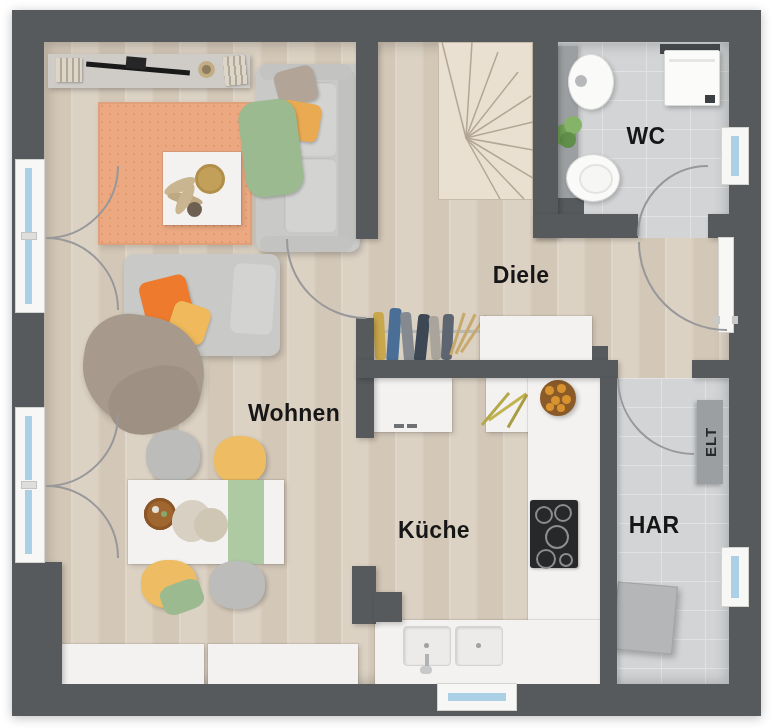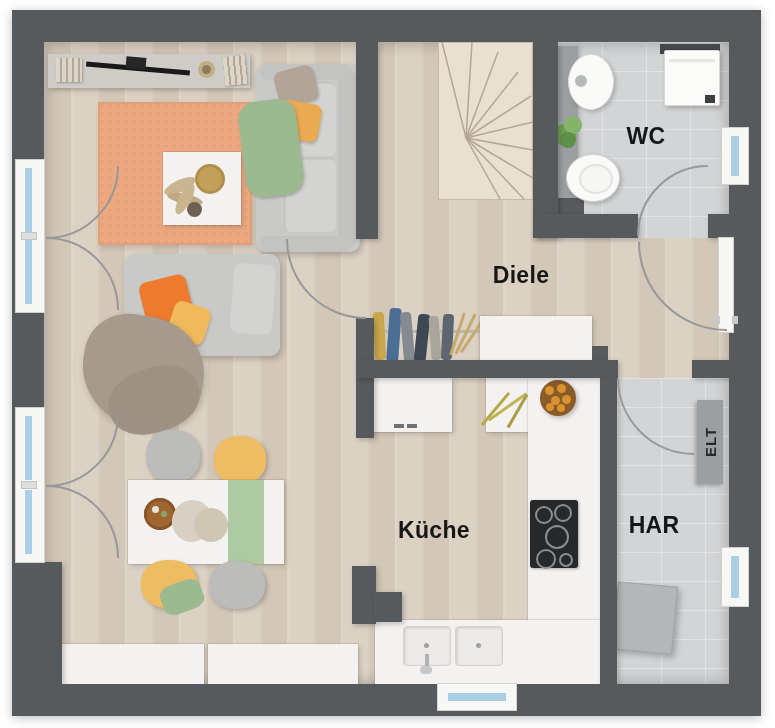--- a/index.html
+++ b/index.html
@@ -234,18 +234,19 @@
     <path class="arc" d="M 118 166 A 72 72 0 0 1 46 238"></path>
     <path class="arc" d="M 118 310 A 72 72 0 0 0 46 238"></path>
     <path class="arc" d="M 118 414 A 72 72 0 0 1 46 486"></path>
     <path class="arc" d="M 118 558 A 72 72 0 0 0 46 486"></path>
     <path class="arc" d="M 287 239 A 79 79 0 0 0 366 318"></path>
     <path class="arc" d="M 638 236 A 70 70 0 0 1 708 166"></path>
     <path class="arc" d="M 618 378 A 76 76 0 0 0 694 454"></path>
     <path class="arc" d="M 639 242 A 88 88 0 0 0 727 330"></path>
   </svg>
 
+  <div class="room-label" style="left:294px;top:413px;">Wohnen</div>
   <div class="room-label" style="left:489px;top:275px;margin-left:32px;">Diele</div>
   <div class="room-label" style="left:434px;top:530px;">Küche</div>
   <div class="room-label" style="left:646px;top:136px;">WC</div>
   <div class="room-label" style="left:654px;top:525px;">HAR</div>
 
 </div>
 
 </body></html>

